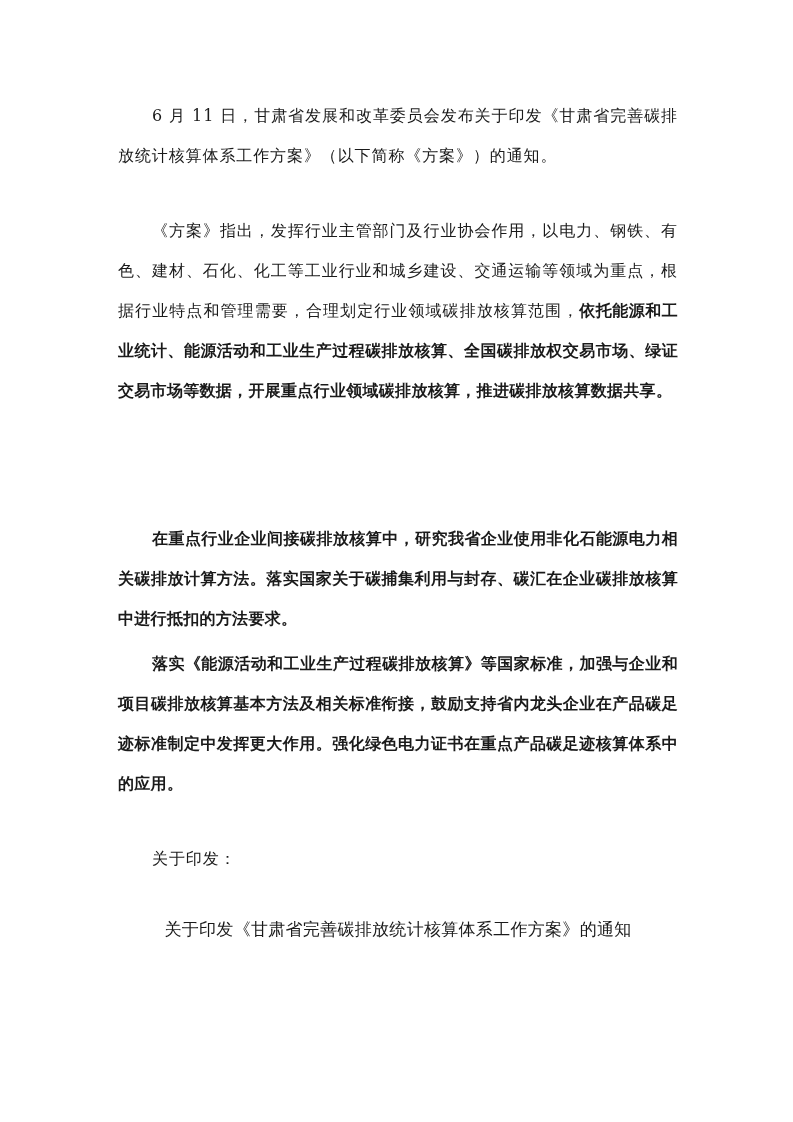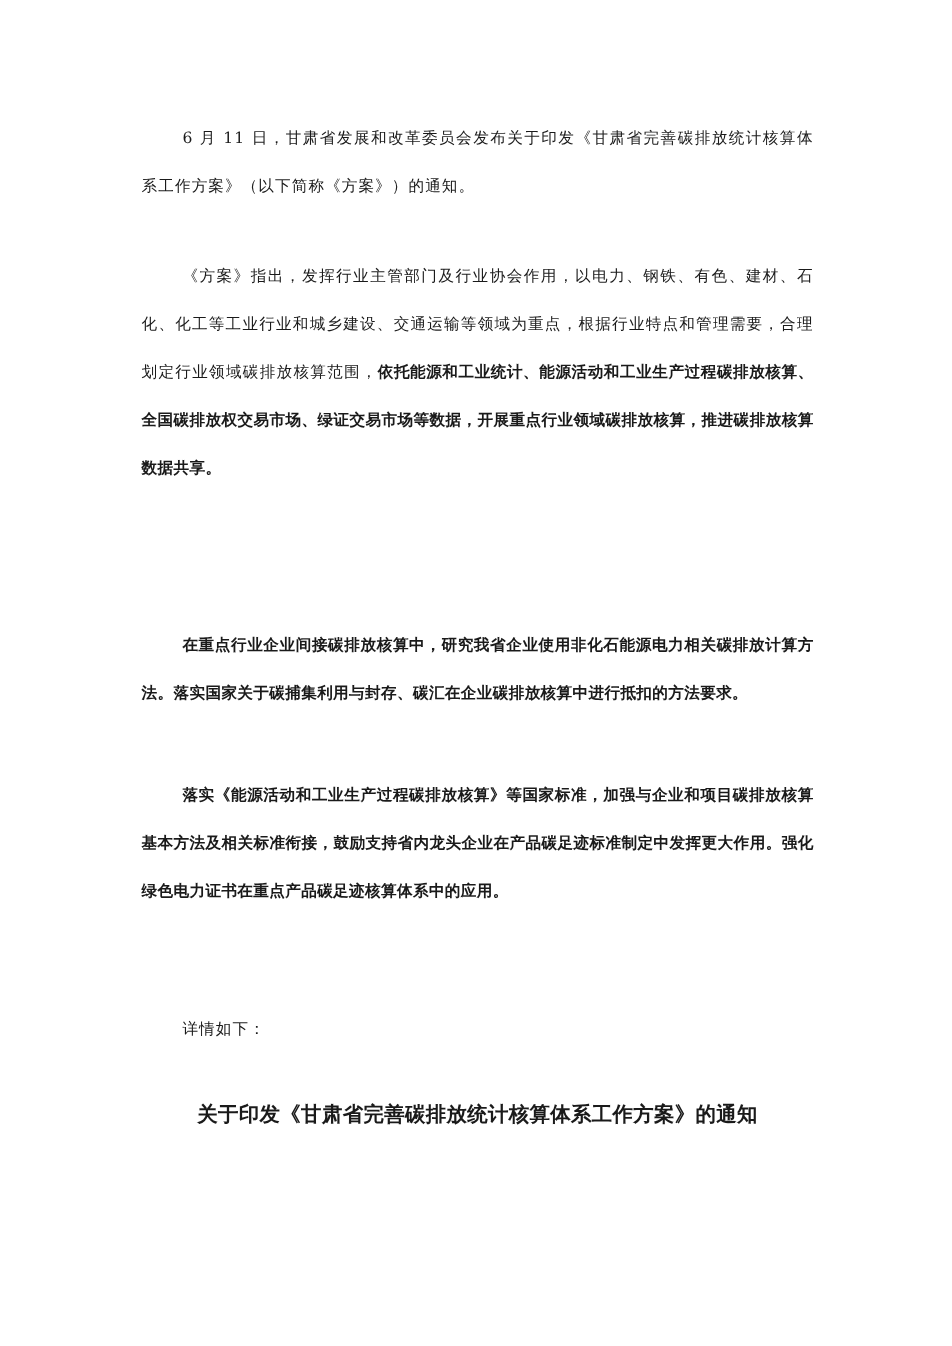--- a/index.html
+++ b/index.html
@@ -18,21 +18,21 @@
   .page {
     position: absolute;
     left: 118px;
     top: 0;
     width: 560px;
   }
   .para {
     position: absolute;
     left: 0;
     width: 560px;
-    font-size: 13px;
+    font-size: 16px;
     line-height: 40px;
     text-indent: 34px;
     text-align: justify;
     letter-spacing: 0.9px;
     margin: 0;
   }
   .para b, .bold {
     font-weight: bold;
     font-family: "DejaVu Sans", "Liberation Sans", sans-serif;
     letter-spacing: 0.3px;
@@ -42,21 +42,21 @@
     font-family: "DejaVu Sans", "Liberation Sans", sans-serif;
     letter-spacing: 0.3px;
   }
   .title {
     position: absolute;
     left: 0;
     width: 560px;
     text-align: center;
     font-size: 17px;
     line-height: 40px;
-    font-weight: bold;
+    font-weight: normal;
     font-family: "DejaVu Sans", "Liberation Sans", sans-serif;
     margin: 0;
     letter-spacing: 0.3px;
   }
   #p1 { top: 96px; }
   #p2 { top: 211px; }
   #p3 { top: 519px; }
   #p4 { top: 644px; }
   #p5 { top: 839px; }
   #t1 { top: 909px; }
@@ -75,17 +75,17 @@
 
   <p id="p3" class="para bold-all">
     <span>在重点行业企业间接碳排放核算中，研究我省企业使用非化石能源电力相关碳排放计算方法。落实国家关于碳捕集利用与封存、碳汇在企业碳排放核算中进行抵扣的方法要求。</span>
   </p>
 
   <p id="p4" class="para bold-all">
     <span>落实《能源活动和工业生产过程碳排放核算》等国家标准，加强与企业和项目碳排放核算基本方法及相关标准衔接，鼓励支持省内龙头企业在产品碳足迹标准制定中发挥更大作用。强化绿色电力证书在重点产品碳足迹核算体系中的应用。</span>
   </p>
 
   <p id="p5" class="para">
-    <span>详情如下：</span>
+    <span>关于印发：</span>
   </p>
 
   <h2 id="t1" class="title">关于印发《甘肃省完善碳排放统计核算体系工作方案》的通知</h2>
 </div>
 
 </body></html>

